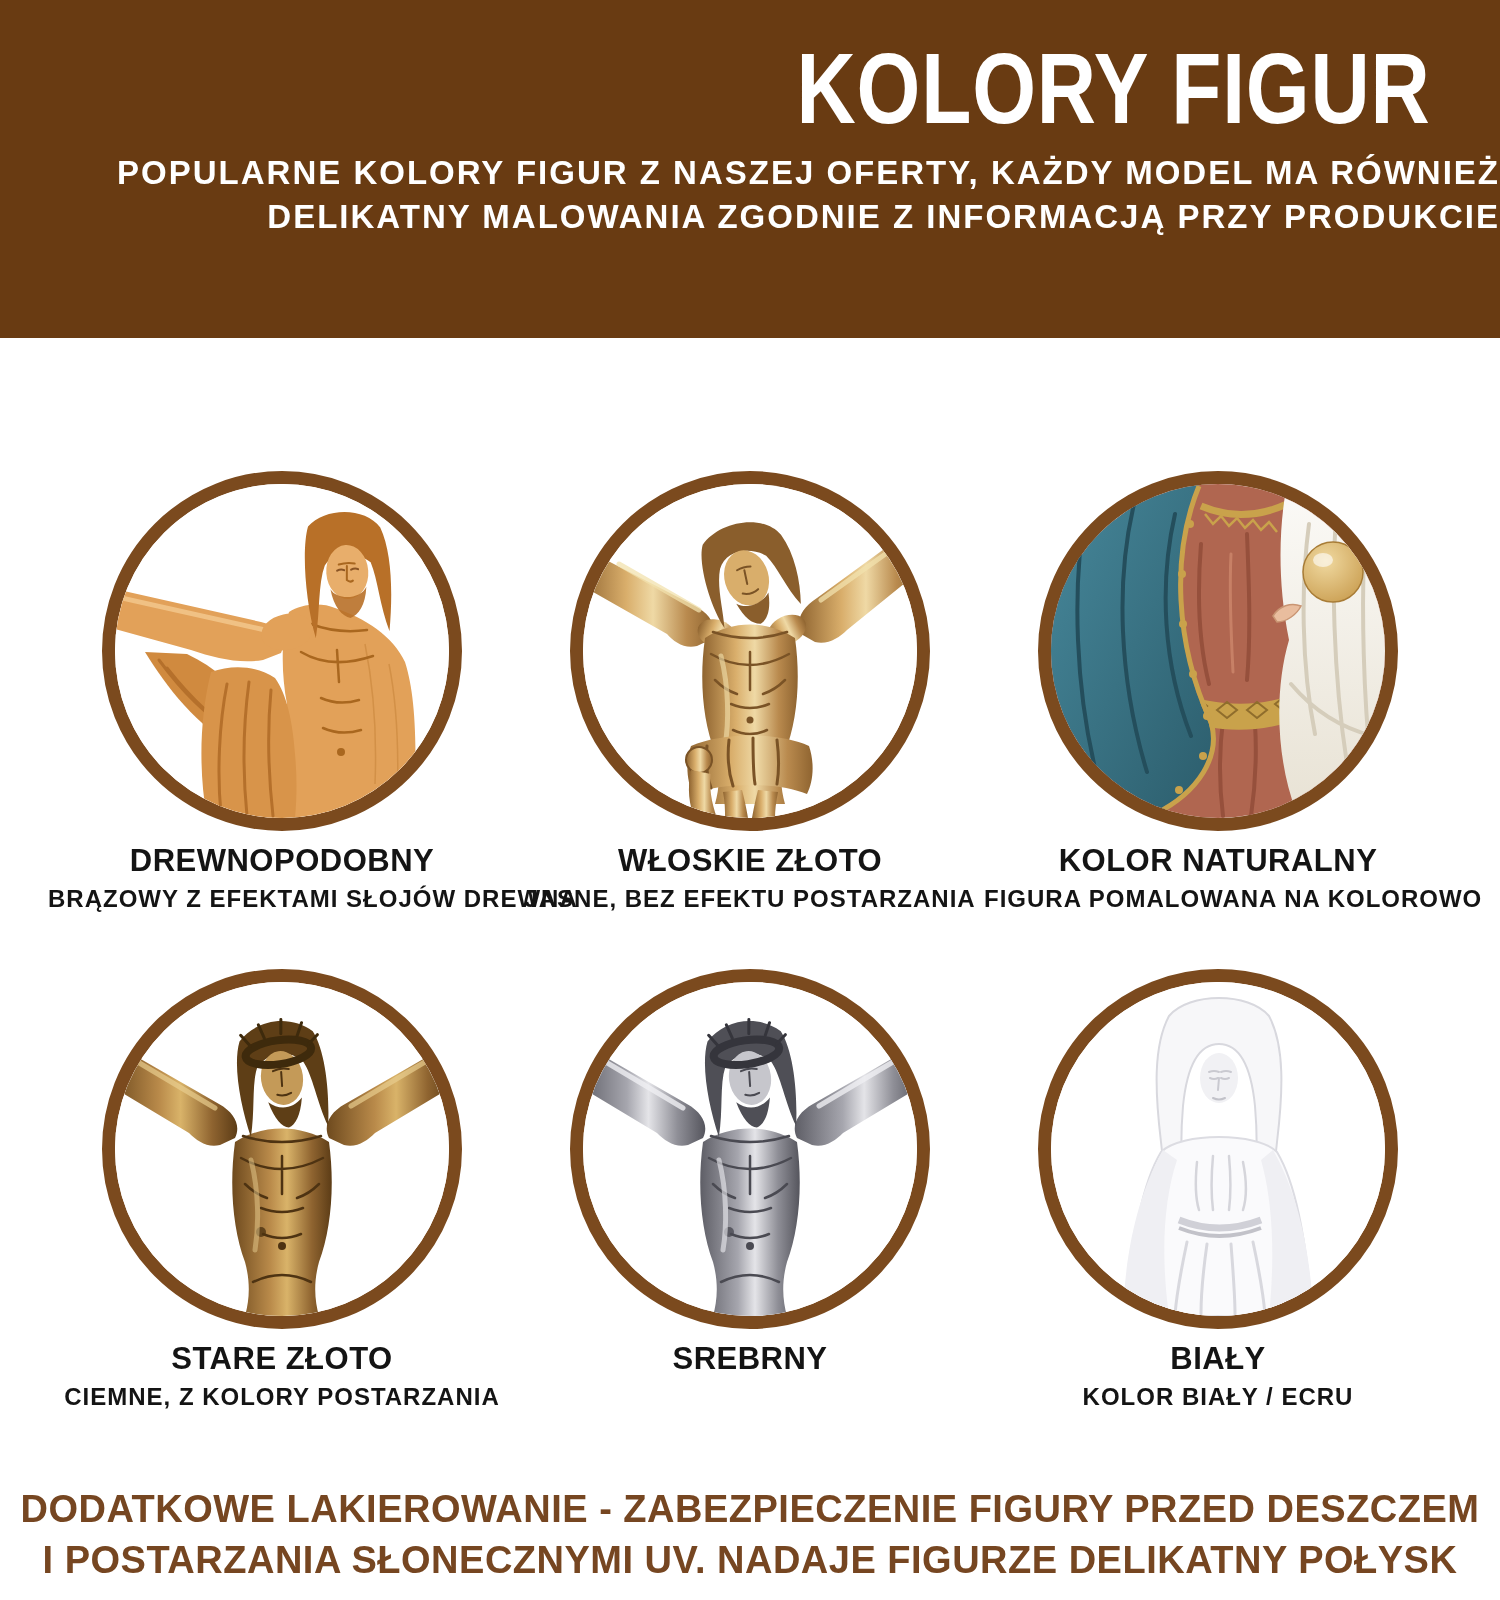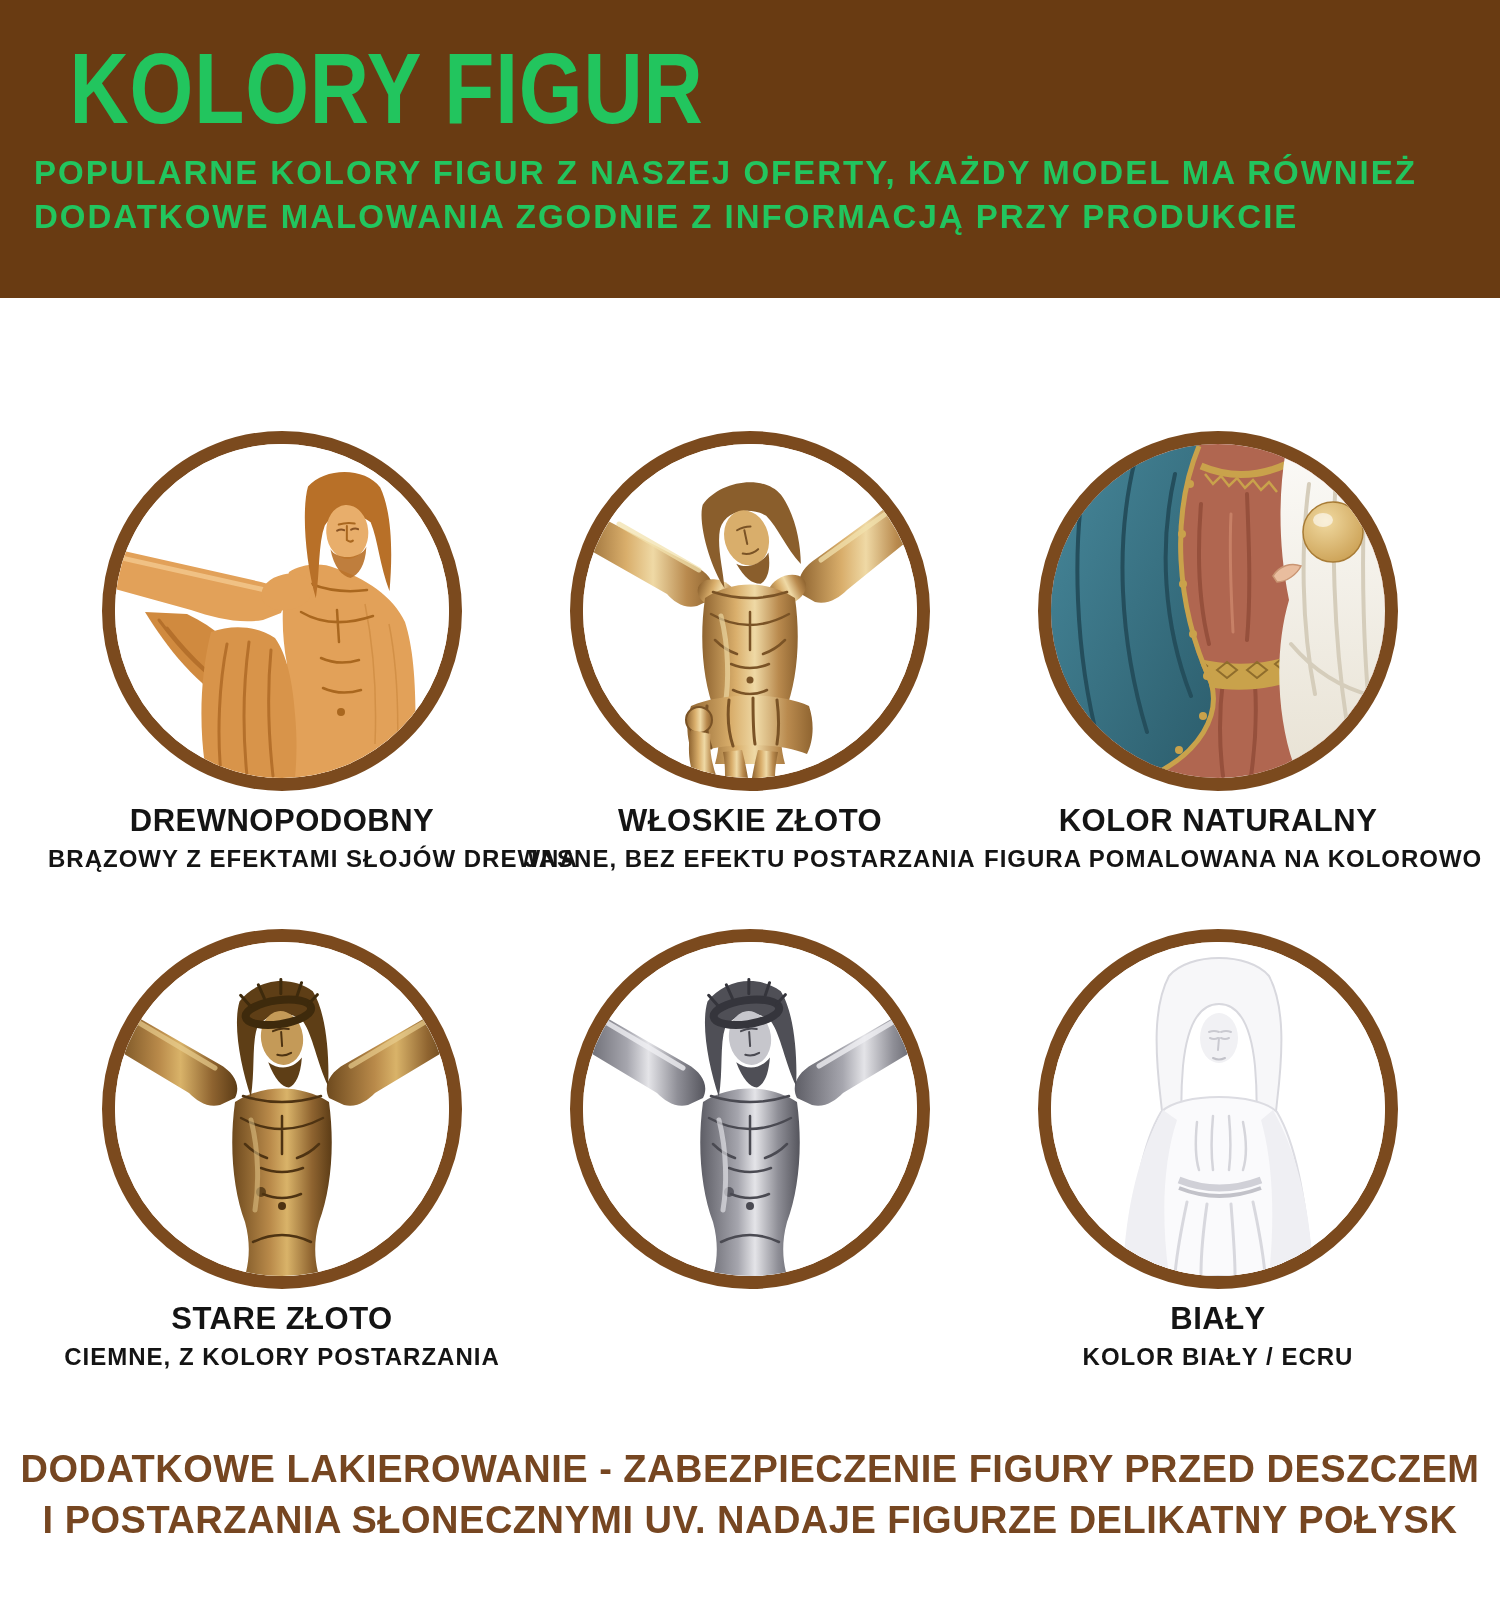--- a/index.html
+++ b/index.html
@@ -1,21 +1,21 @@
 <!DOCTYPE html>
 <html lang="pl"><head>
 <meta charset="utf-8">
 <style>
   html,body{margin:0;padding:0;background:#ffffff;}
   .page{
     width:1500px;height:1600px;margin:0 auto;background:#ffffff;
     font-family:"Liberation Sans", sans-serif;overflow:hidden;position:relative;
   }
   
-  .header{height:298px;background:#693B12;text-align:left;color:#22c55e;}
+  .header{height:338px;background:#693B12;text-align:right;color:#ffffff;}
   .header .title{margin:0;padding-top:36px;font-size:100px;line-height:1.05;font-weight:700;white-space:nowrap;}
   .squeeze{display:inline-block;transform:scaleX(0.82);transform-origin:50% 50%;letter-spacing:1px;}
   .header .subtitle{margin-top:10px;font-size:33px;font-weight:700;line-height:1.34;letter-spacing:2px;}
   .header .subtitle .line{display:block;white-space:nowrap;padding-left:34px;}
   
   .grid{width:1404px;margin:0 auto;}
   .row{display:flex;justify-content:space-between;}
   .row1{margin-top:133px;}
   .row2{margin-top:56px;}
   .cell{width:468px;text-align:center;}
@@ -32,21 +32,21 @@
 </style>
 </head>
 <body>
 
 <div class="page">
 
   <div class="header">
     <h1 class="title"><span class="squeeze">KOLORY FIGUR</span></h1>
     <div class="subtitle">
       <span class="line">POPULARNE KOLORY FIGUR Z NASZEJ OFERTY, KAŻDY MODEL MA RÓWNIEŻ</span>
-      <span class="line">DODATKOWE MALOWANIA ZGODNIE Z INFORMACJĄ PRZY PRODUKCIE</span>
+      <span class="line">DELIKATNY MALOWANIA ZGODNIE Z INFORMACJĄ PRZY PRODUKCIE</span>
     </div>
   </div>
 
   <div class="grid">
 
     <div class="row row1">
 
       <div class="cell">
         <div class="circle">
           <svg viewBox="0 0 334 334">
@@ -248,20 +248,21 @@
             <g transform="rotate(-8 167 96)">
               <path d="M 130 54 C 150 34 184 34 204 54 C 214 76 212 118 206 150 C 198 124 198 98 190 82 C 176 68 158 68 144 82 C 136 98 136 124 128 150 C 122 118 120 76 130 54 Z" fill="#4F4F56"></path>
               <ellipse cx="167" cy="96" rx="21" ry="27" fill="#C6C6CC"></ellipse>
               <path d="M 159 88 Q 167 85 175 88 M 167 90 L 166 104 M 160 112 Q 167 115 174 112" stroke="#4A4A52" stroke-width="2" fill="none" stroke-linecap="round"></path>
               <path d="M 150 118 C 154 136 160 144 167 146 C 174 144 180 136 184 118 C 174 128 160 128 150 118 Z" fill="#4F4F56"></path>
               <ellipse cx="167" cy="70" rx="33" ry="12" fill="none" stroke="#35353C" stroke-width="8"></ellipse>
               <path d="M 140 60 L 132 48 M 155 54 L 151 40 M 172 52 L 174 38 M 188 56 L 194 44 M 198 66 L 208 58" stroke="#35353C" stroke-width="3" fill="none" stroke-linecap="round"></path>
             </g>
           </svg>
         </div>
+        <div class="name">SREBRNY</div>
         <div class="desc"></div>
       </div>
 
       <div class="cell">
         <div class="circle">
           <svg viewBox="0 0 334 334">
             <rect x="0" y="0" width="334" height="334" fill="#ffffff"></rect>
 
             <path d="M 118 34 C 138 10 198 10 218 34 C 234 64 232 110 226 160 C 222 200 216 240 206 270 L 196 262 C 204 220 208 170 204 124 C 200 84 188 62 168 62 C 148 62 136 84 132 124 C 128 170 132 220 140 262 L 130 270 C 120 240 114 200 110 160 C 104 110 102 64 118 34 Z" fill="#F7F7F9" stroke="#D8D8DE" stroke-width="2"></path>
 

